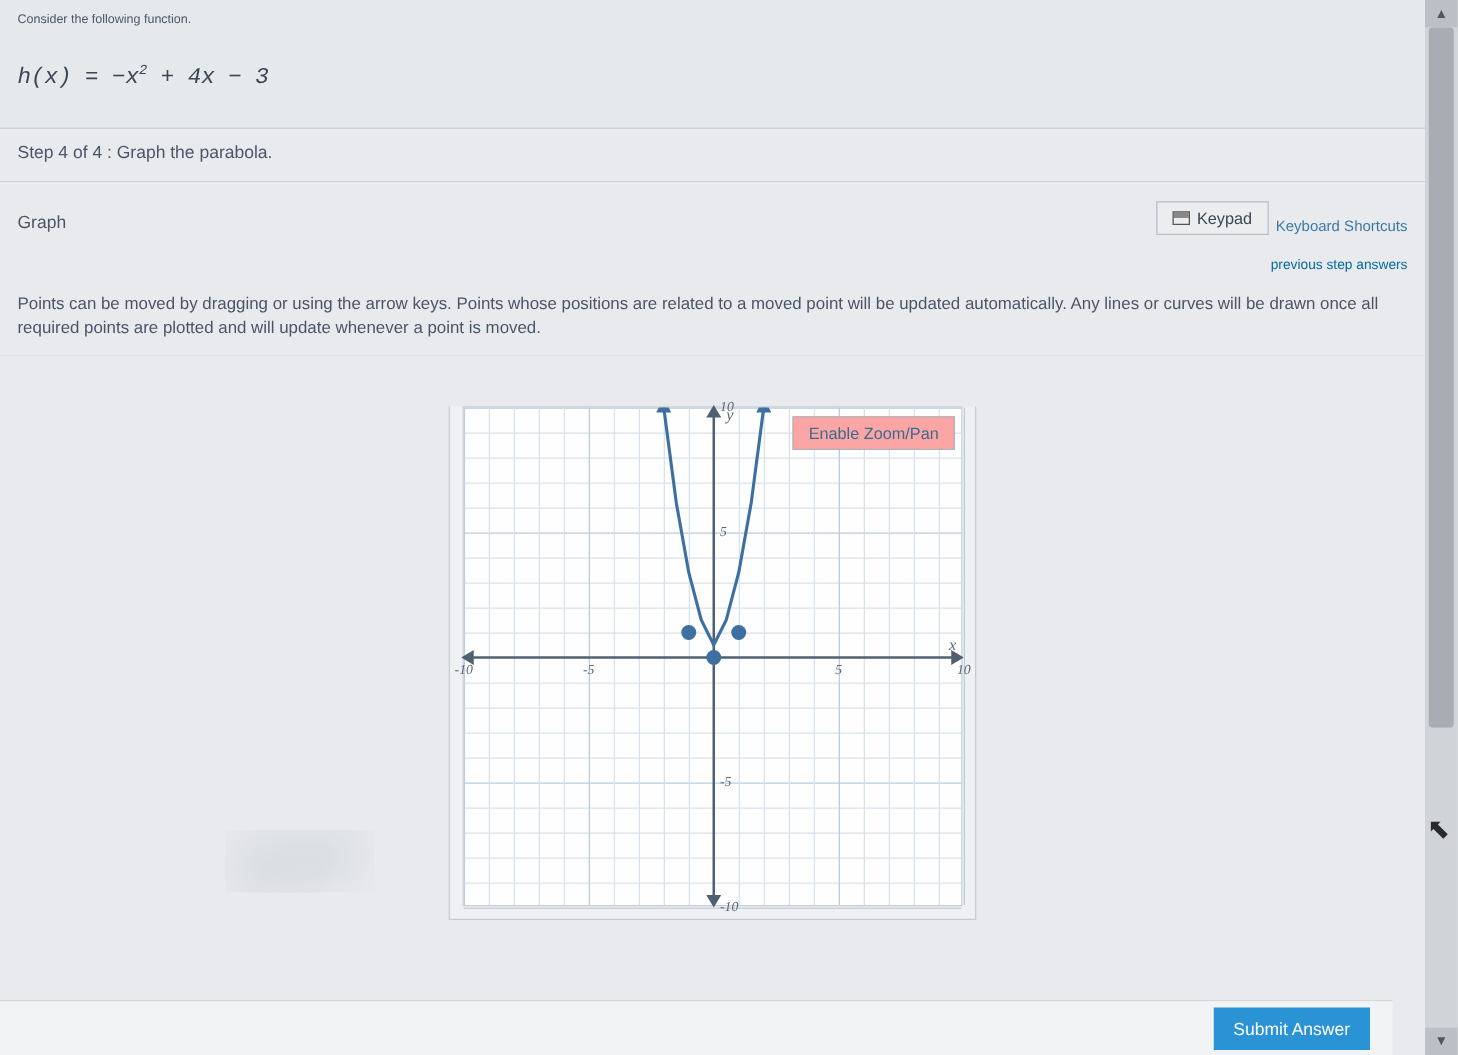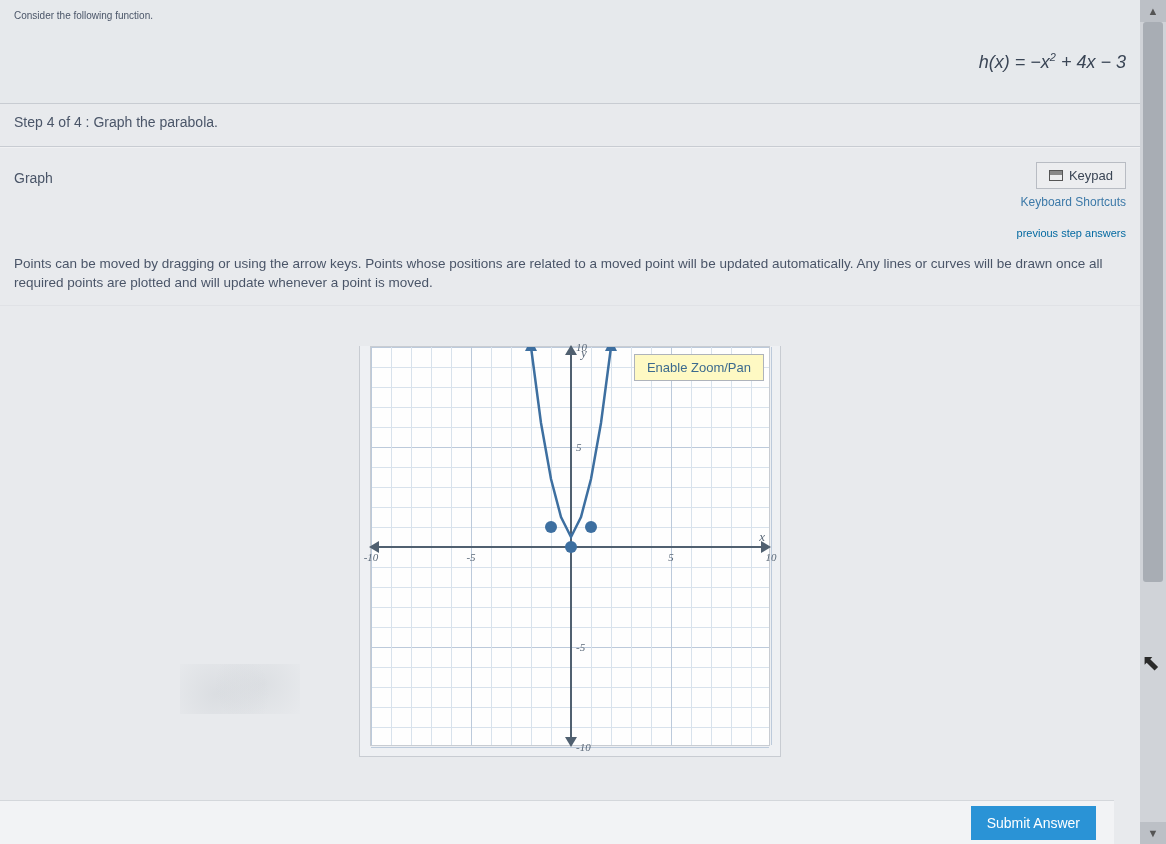--- a/index.html
+++ b/index.html
@@ -38,43 +38,43 @@
     position: absolute; top: 0; left: 3px; right: 3px; height: 70%;
     background: #a8adb4; border-radius: 3px;
   }
   .question-section {
     padding: 10px 14px;
     background: #e6e9ec;
     border-bottom: 1px solid #c8ccd2;
   }
   .intro-text { color: #4a5568; font-size: 10px; }
   .equation {
-    text-align: right;
+    text-align: left;
     padding: 30px 0 20px 0;
     color: #3a4555;
-    font-family: Liberation Sans, sans-serif;
+    font-family: Liberation Mono, monospace;
     font-style: italic;
     font-size: 18px;
   }
   .equation sup { font-size: 11px; vertical-align: super; }
   .step-row {
     padding: 10px 14px 16px 14px;
     color: #4a5568;
     font-size: 14px;
     border-bottom: 1px solid #c8ccd2;
   }
   .step-row b { font-weight: 400; }
   .answer-row {
     display: flex;
     justify-content: space-between;
     padding: 14px 14px 0 14px;
     border-top: 1px solid #f0f1f3;
   }
   .answer-label { color: #4a5568; font-size: 14px; padding-top: 8px; }
-  .right-buttons { display: flex; flex-direction: column; align-items: flex-end; gap: 6px; }
+  .right-buttons { display: flex; flex-direction: row; align-items: flex-end; gap: 6px; }
   .keypad-btn {
     background: #ecedef;
     border: 1px solid #b8bcc3;
     padding: 5px 12px;
     font-size: 13px;
     color: #3a4555;
     display: flex; align-items: center; gap: 6px;
     cursor: pointer;
   }
   .keypad-btn .kb-icon {
@@ -108,21 +108,21 @@
     border-right: 1px solid #c8ccd2;
     border-bottom: 1px solid #c8ccd2;
     padding-bottom: 10px;
     background: #eef0f3;
   }
   .zoom-btn-row {
     display: flex; justify-content: flex-end; padding: 6px 8px;
     position: absolute; top: 2px; right: 8px; z-index: 5;
   }
   .zoom-btn {
-    background: #fef9c3;
+    background: #fca5a5;
     border: 1px solid #aeb3bb;
     padding: 5px 12px;
     font-size: 13px;
     color: #3c6a8e;
     cursor: pointer;
   }
   .plot-area {
     width: 400px;
     height: 400px;
     margin: 40px auto 0 auto;

